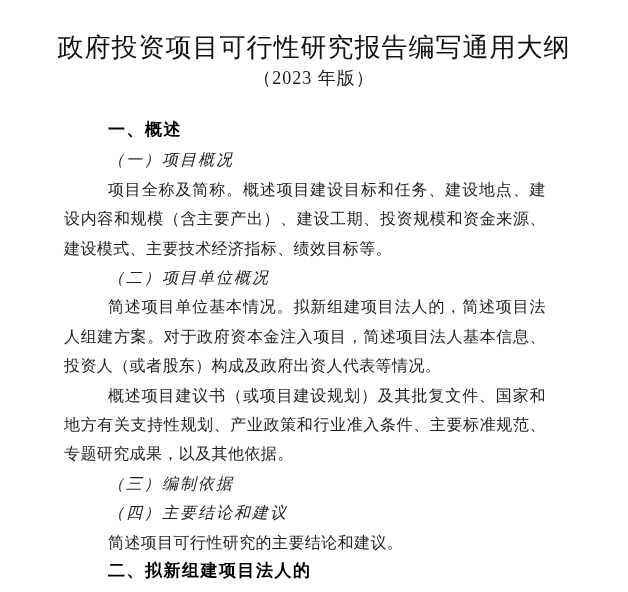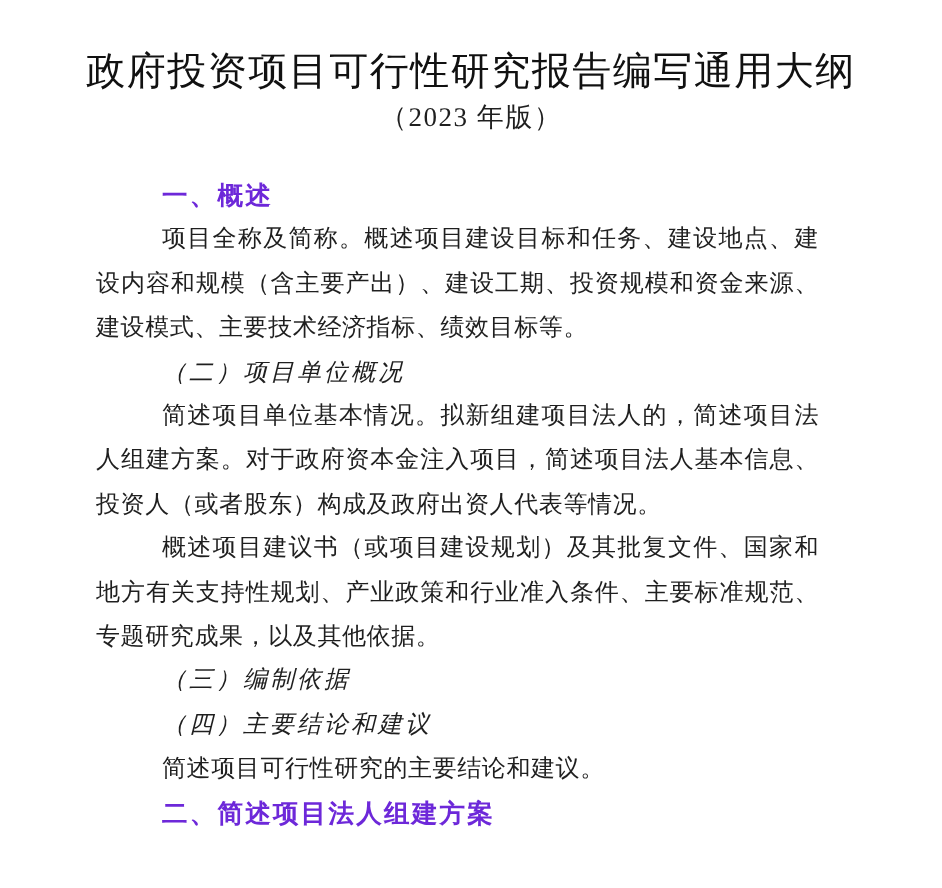--- a/index.html
+++ b/index.html
@@ -44,48 +44,49 @@
     left: 64px;
     width: 482px;
   }
   .block {
     margin: 0;
     font-size: 16px;
     line-height: 29.4px;
     letter-spacing: 0.4px;
   }
   .heading1 {
-    font-family: Liberation Sans, sans-serif;
+    font-family: Liberation Mono, monospace;
     font-weight: 700;
     font-size: 17px;
     letter-spacing: 1.5px;
     text-indent: 44px;
-    color: #6d28d9;
+    color: #000000;
   }
   .heading2 {
     font-style: italic;
     letter-spacing: 2px;
     text-indent: 44px;
   }
   .paragraph {
     text-align: justify;
     text-indent: 44px;
   }
 </style>
 </head>
 <body>
 
 <div class="page">
   <div class="doc-title">政府投资项目可行性研究报告编写通用大纲</div>
   <div class="doc-subtitle">（2023 年版）</div>
 
   <div class="doc-body">
     <div class="block heading1">一、概述</div>
+    <div class="block heading2">（一）项目概况</div>
     <div class="block paragraph">项目全称及简称。概述项目建设目标和任务、建设地点、建设内容和规模（含主要产出）、建设工期、投资规模和资金来源、建设模式、主要技术经济指标、绩效目标等。</div>
     <div class="block heading2">（二）项目单位概况</div>
     <div class="block paragraph">简述项目单位基本情况。拟新组建项目法人的，简述项目法人组建方案。对于政府资本金注入项目，简述项目法人基本信息、投资人（或者股东）构成及政府出资人代表等情况。</div>
     <div class="block paragraph">概述项目建议书（或项目建设规划）及其批复文件、国家和地方有关支持性规划、产业政策和行业准入条件、主要标准规范、专题研究成果，以及其他依据。</div>
     <div class="block heading2">（三）编制依据</div>
     <div class="block heading2">（四）主要结论和建议</div>
     <div class="block paragraph">简述项目可行性研究的主要结论和建议。</div>
-    <div class="block heading1">二、简述项目法人组建方案</div>
+    <div class="block heading1">二、拟新组建项目法人的</div>
   </div>
 </div>
 
 </body></html>

